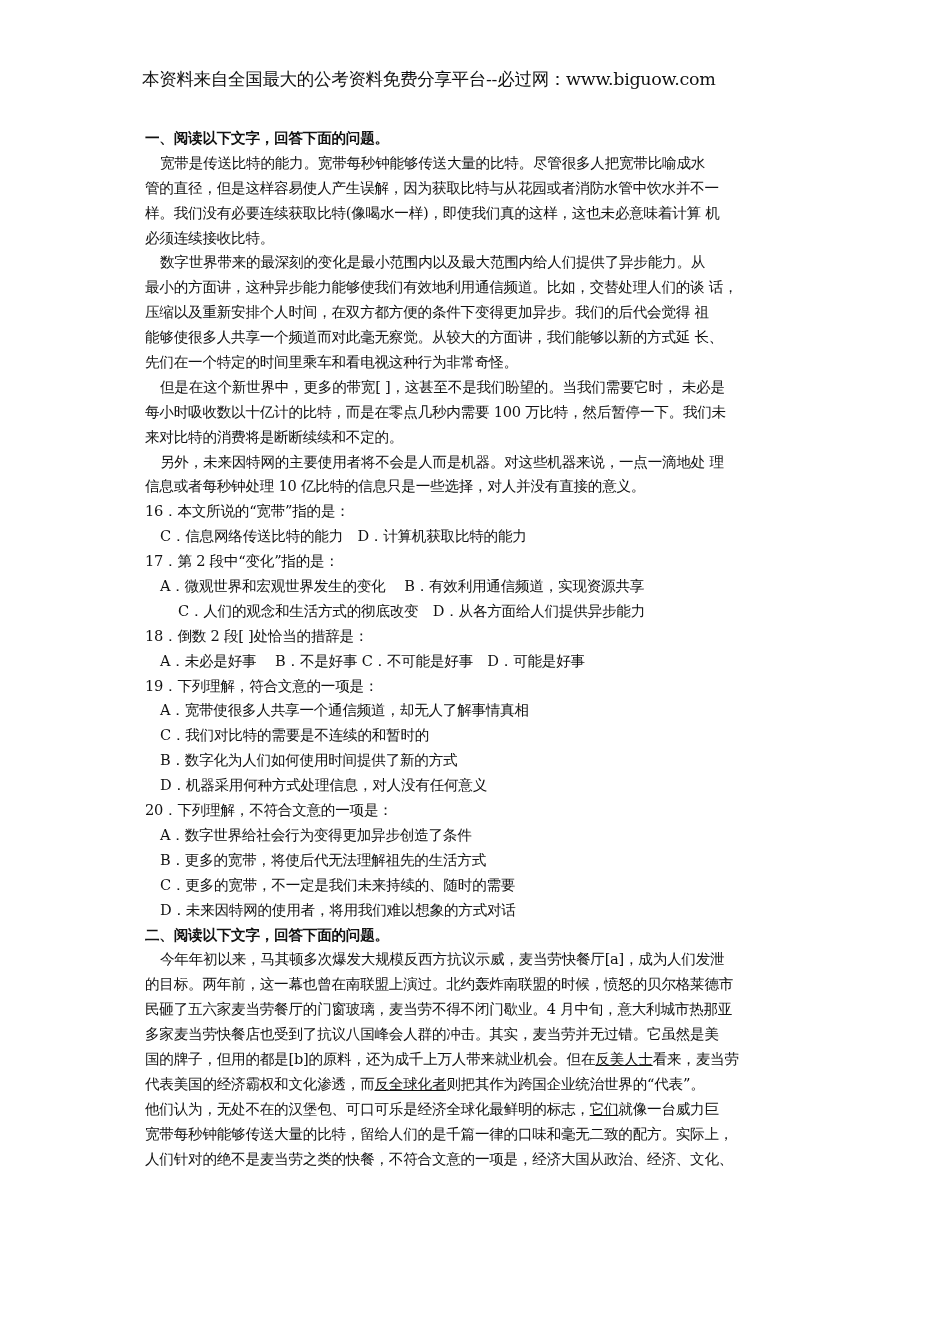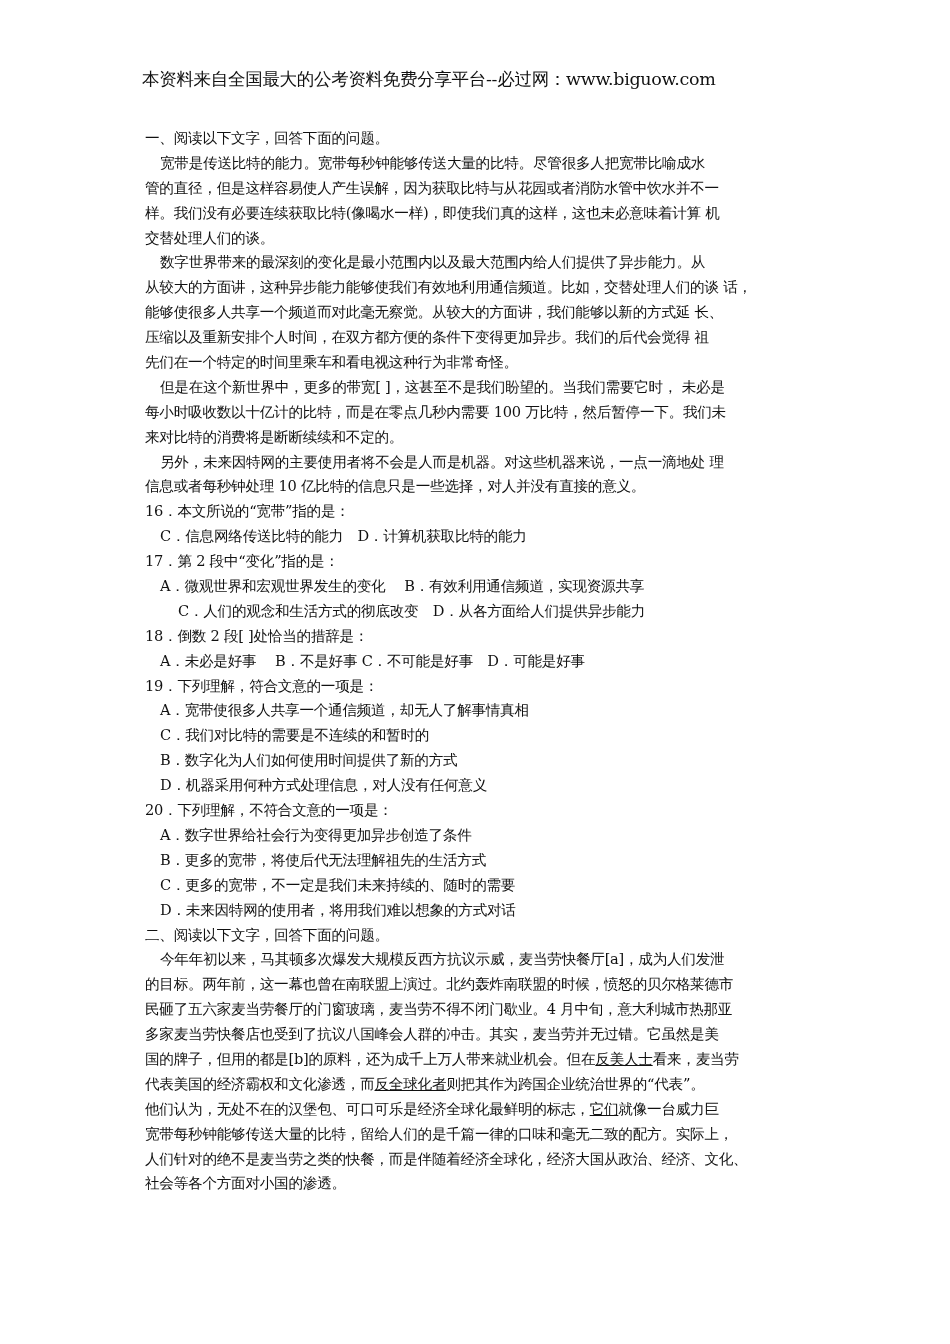--- a/index.html
+++ b/index.html
@@ -12,46 +12,46 @@
   .header {
     position: absolute; left: 142px; top: 66px; width: 680px;
     font-size: 17.5px; line-height: 26px; white-space: nowrap;
     letter-spacing: -0.3px;
   }
   .content {
     position: absolute; left: 145px; top: 126px; width: 675px;
     font-size: 14.6px; line-height: 24.9px;
   }
   .line { white-space: nowrap; height: 24.9px; letter-spacing: -0.25px; }
-  .bold { font-weight: normal; }
+  .bold { font-weight: bold; }
   .indent1 { padding-left: 15px; }
   .indent2 { padding-left: 33px; }
   .para-first { padding-left: 15px; }
   .u { text-decoration: underline; margin-top: 20px; }
 </style>
 </head>
 <body>
 
 <div class="page">
 
   <div class="header">本资料来自全国最大的公考资料免费分享平台--必过网：www.biguow.com</div>
 
   <div class="content">
 
     <div class="line bold">一、阅读以下文字，回答下面的问题。</div>
 
     <div>
       <div class="line para-first">宽带是传送比特的能力。宽带每秒钟能够传送大量的比特。尽管很多人把宽带比喻成水</div>
       <div class="line">管的直径，但是这样容易使人产生误解，因为获取比特与从花园或者消防水管中饮水并不一</div>
       <div class="line">样。我们没有必要连续获取比特(像喝水一样)，即使我们真的这样，这也未必意味着计算 机</div>
-      <div class="line">交替处理人们的谈。</div>
+      <div class="line">必须连续接收比特。</div>
       <div class="line para-first">数字世界带来的最深刻的变化是最小范围内以及最大范围内给人们提供了异步能力。从</div>
-      <div class="line">从较大的方面讲，这种异步能力能够使我们有效地利用通信频道。比如，交替处理人们的谈 话，</div>
+      <div class="line">最小的方面讲，这种异步能力能够使我们有效地利用通信频道。比如，交替处理人们的谈 话，</div>
+      <div class="line">压缩以及重新安排个人时间，在双方都方便的条件下变得更加异步。我们的后代会觉得 祖</div>
       <div class="line">能够使很多人共享一个频道而对此毫无察觉。从较大的方面讲，我们能够以新的方式延 长、</div>
-      <div class="line">压缩以及重新安排个人时间，在双方都方便的条件下变得更加异步。我们的后代会觉得 祖</div>
       <div class="line">先们在一个特定的时间里乘车和看电视这种行为非常奇怪。</div>
       <div class="line para-first">但是在这个新世界中，更多的带宽[ ]，这甚至不是我们盼望的。当我们需要它时， 未必是</div>
       <div class="line">每小时吸收数以十亿计的比特，而是在零点几秒内需要 100 万比特，然后暂停一下。我们未</div>
       <div class="line">来对比特的消费将是断断续续和不定的。</div>
       <div class="line para-first">另外，未来因特网的主要使用者将不会是人而是机器。对这些机器来说，一点一滴地处 理</div>
       <div class="line">信息或者每秒钟处理 10 亿比特的信息只是一些选择，对人并没有直接的意义。</div>
     </div>
 
     <div>
       <div class="line">16．本文所说的“宽带”指的是：</div>
@@ -106,21 +106,18 @@
       <div class="line">
         <span>代表美国的经济霸权和文化渗透，而</span><span class="u">反全球化者</span><span>则把其作为跨国企业统治世界的“代表”。</span>
       </div>
       <div class="line">
         <span>他们认为，无处不在的汉堡包、可口可乐是经济全球化最鲜明的标志，</span><span class="u">它们</span><span>就像一台威力巨</span>
       </div>
       <div class="line">
         <span>宽带每秒钟能够传送大量的比特，留给人们的是千篇一律的口味和毫无二致的配方。实际上，</span>
       </div>
       <div class="line">
-        <span>人们针对的绝不是麦当劳之类的快餐，而是伴随着经济全球化，经济大国从政治、经济、文化、</span>
-      </div>
-      <div class="line">
-        <span>社会等各个方面对小国的渗透。</span>
+        <span>人们针对的绝不是麦当劳之类的快餐，不符合文意的一项是，经济大国从政治、经济、文化、</span>
       </div>
     </div>
 
   </div>
 </div>
 
 </body></html>

